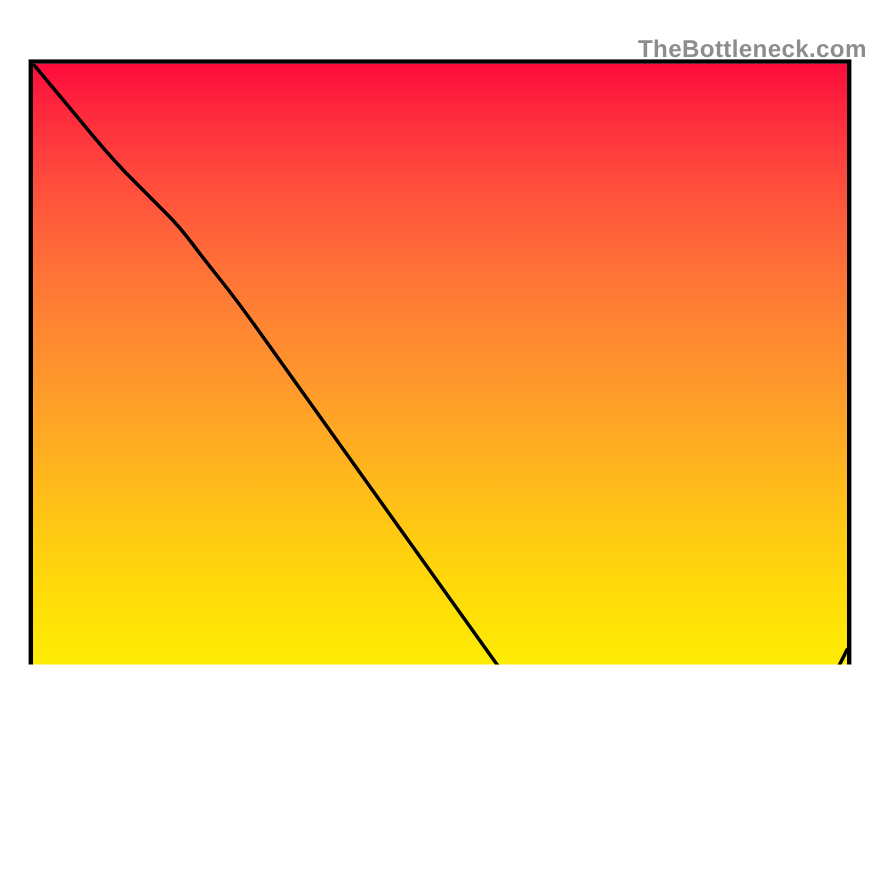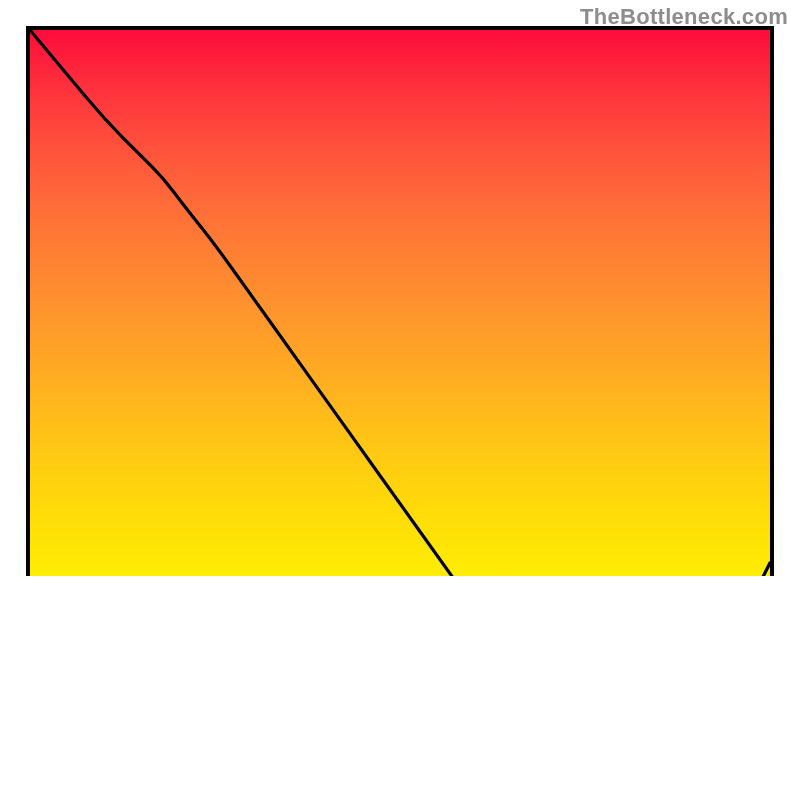--- a/index.html
+++ b/index.html
@@ -5,20 +5,21 @@
   body {
     margin: 0;
     padding: 0;
     background: #ffffff;
     font-family: Arial, sans-serif;
   }
   .container {
     width: 800px;
     height: 576px;
     position: relative;
+    margin-top: 28px;
   }
   .watermark {
     position: absolute;
     top: 4px;
     right: 12px;
     font-size: 22px;
     font-weight: bold;
     color: #8d8d8d;
     z-index: 10;
     letter-spacing: 0.3px;

